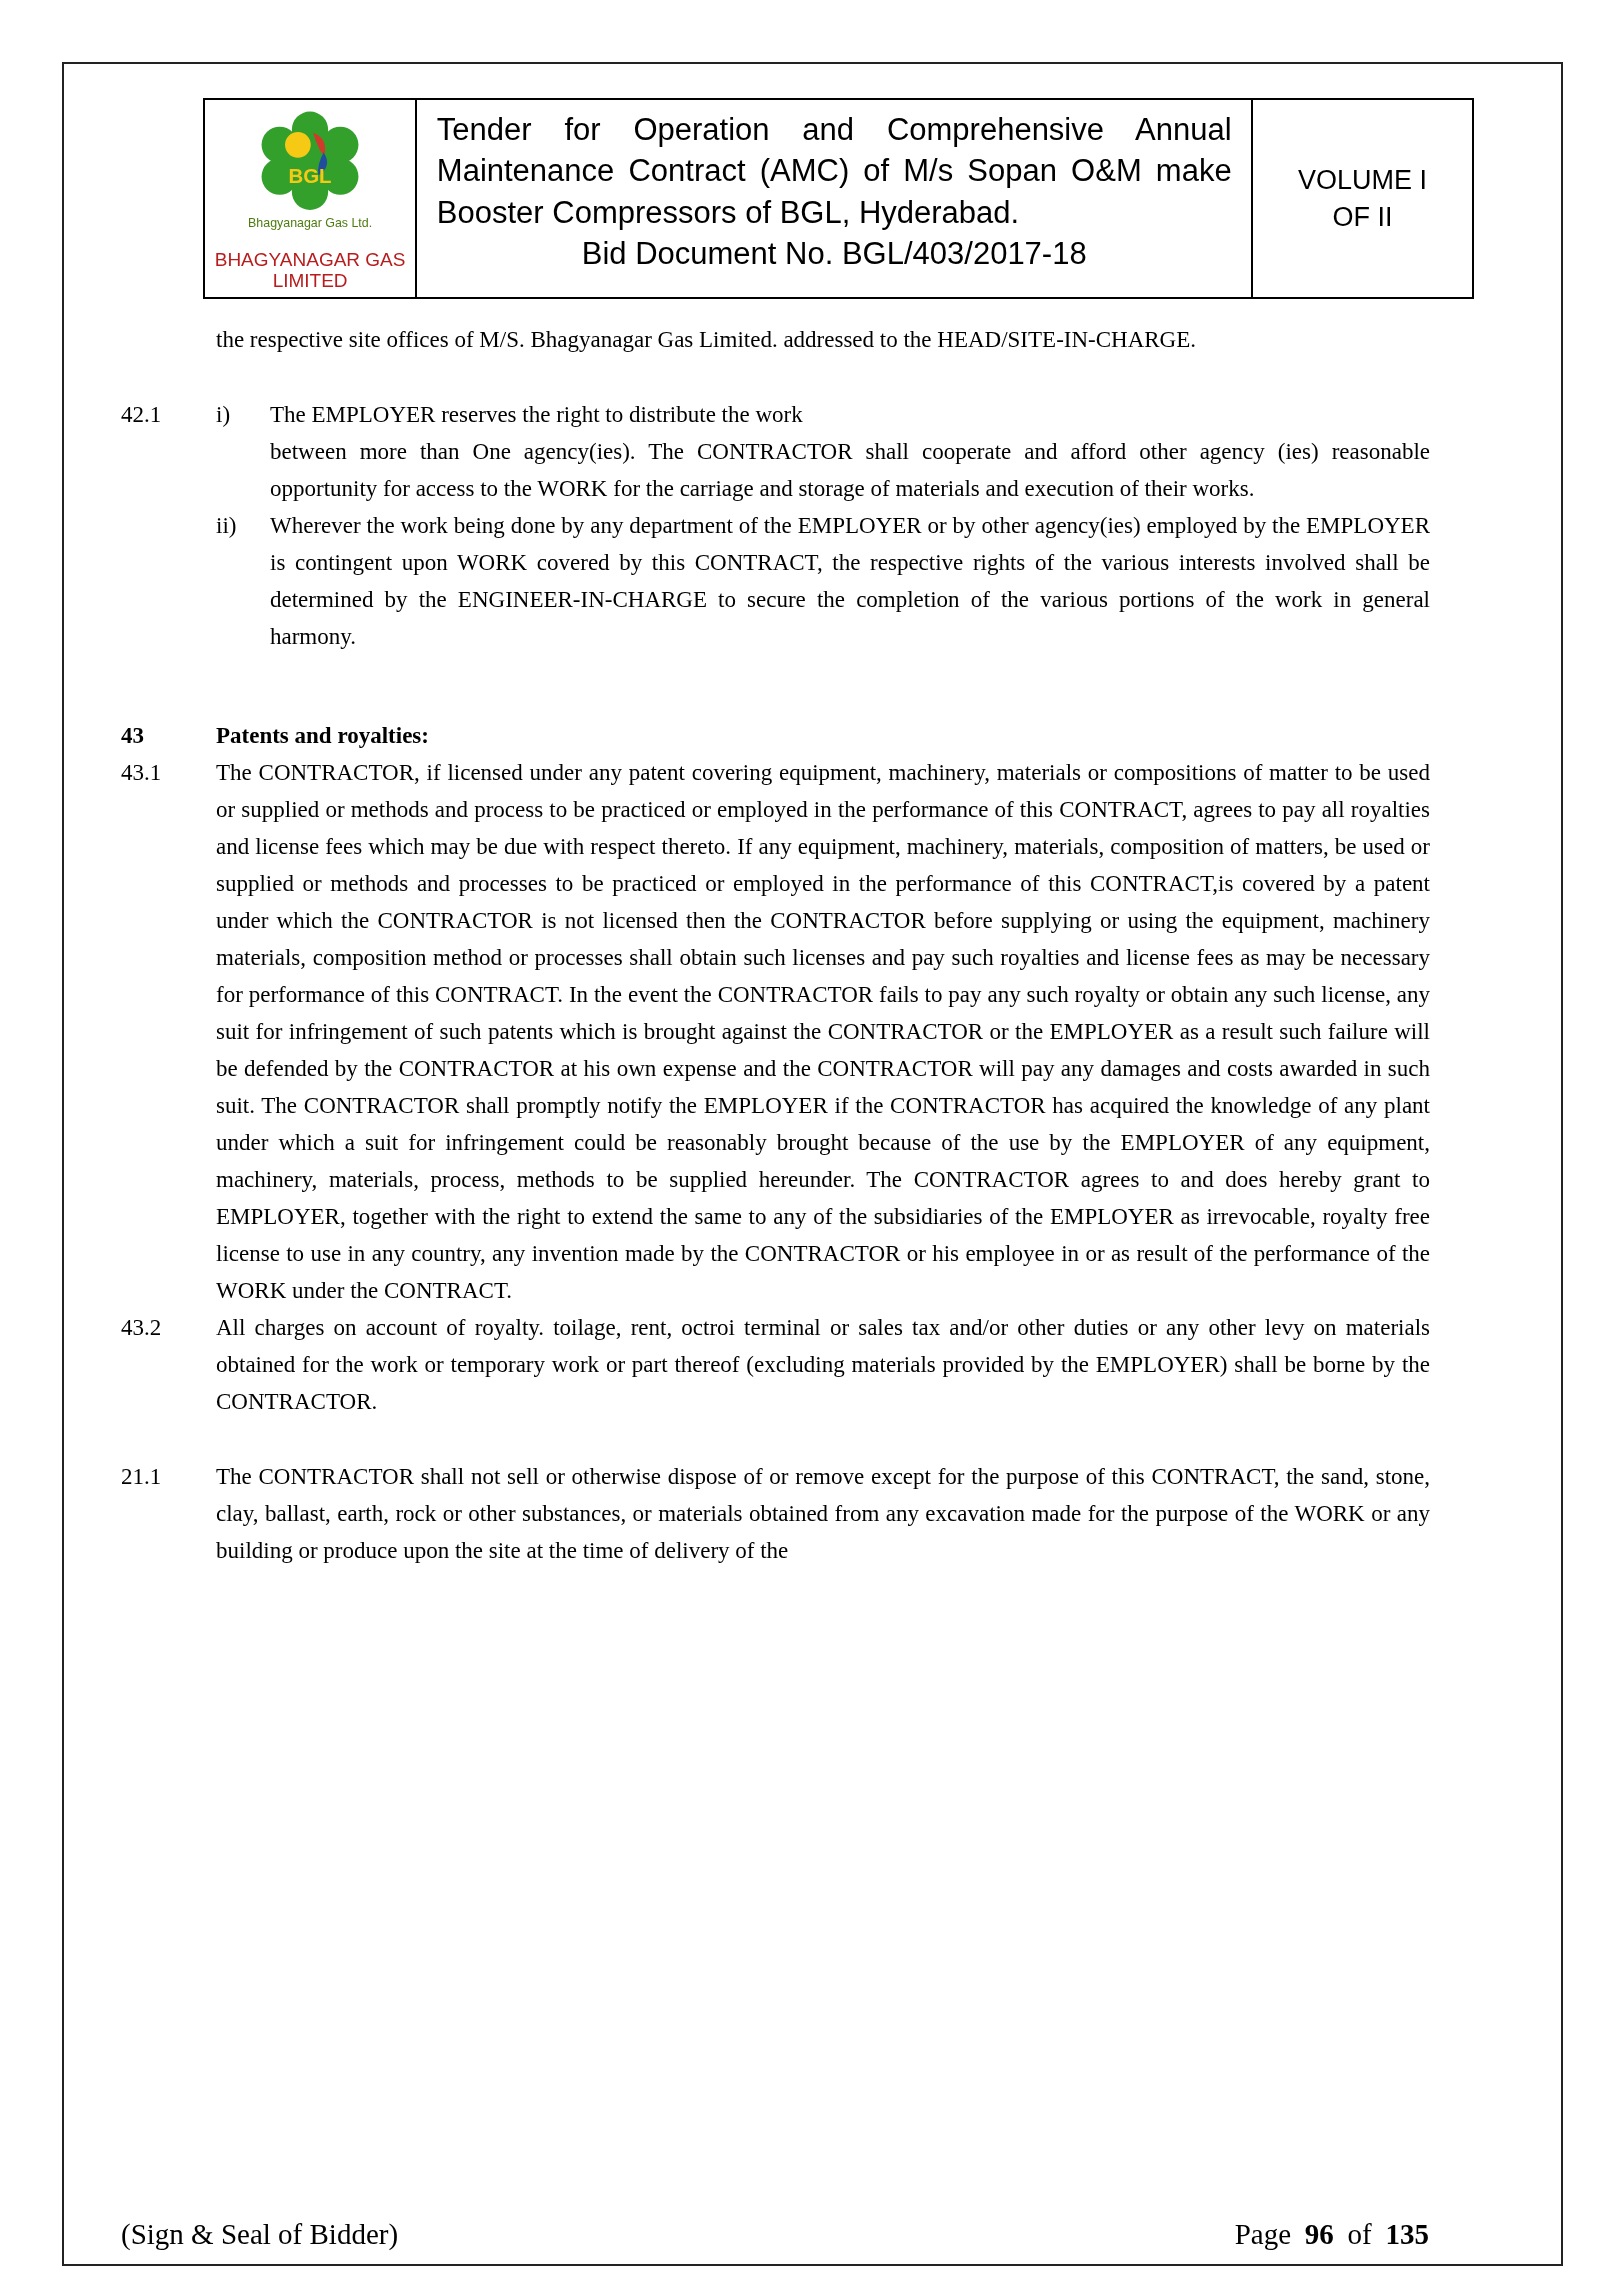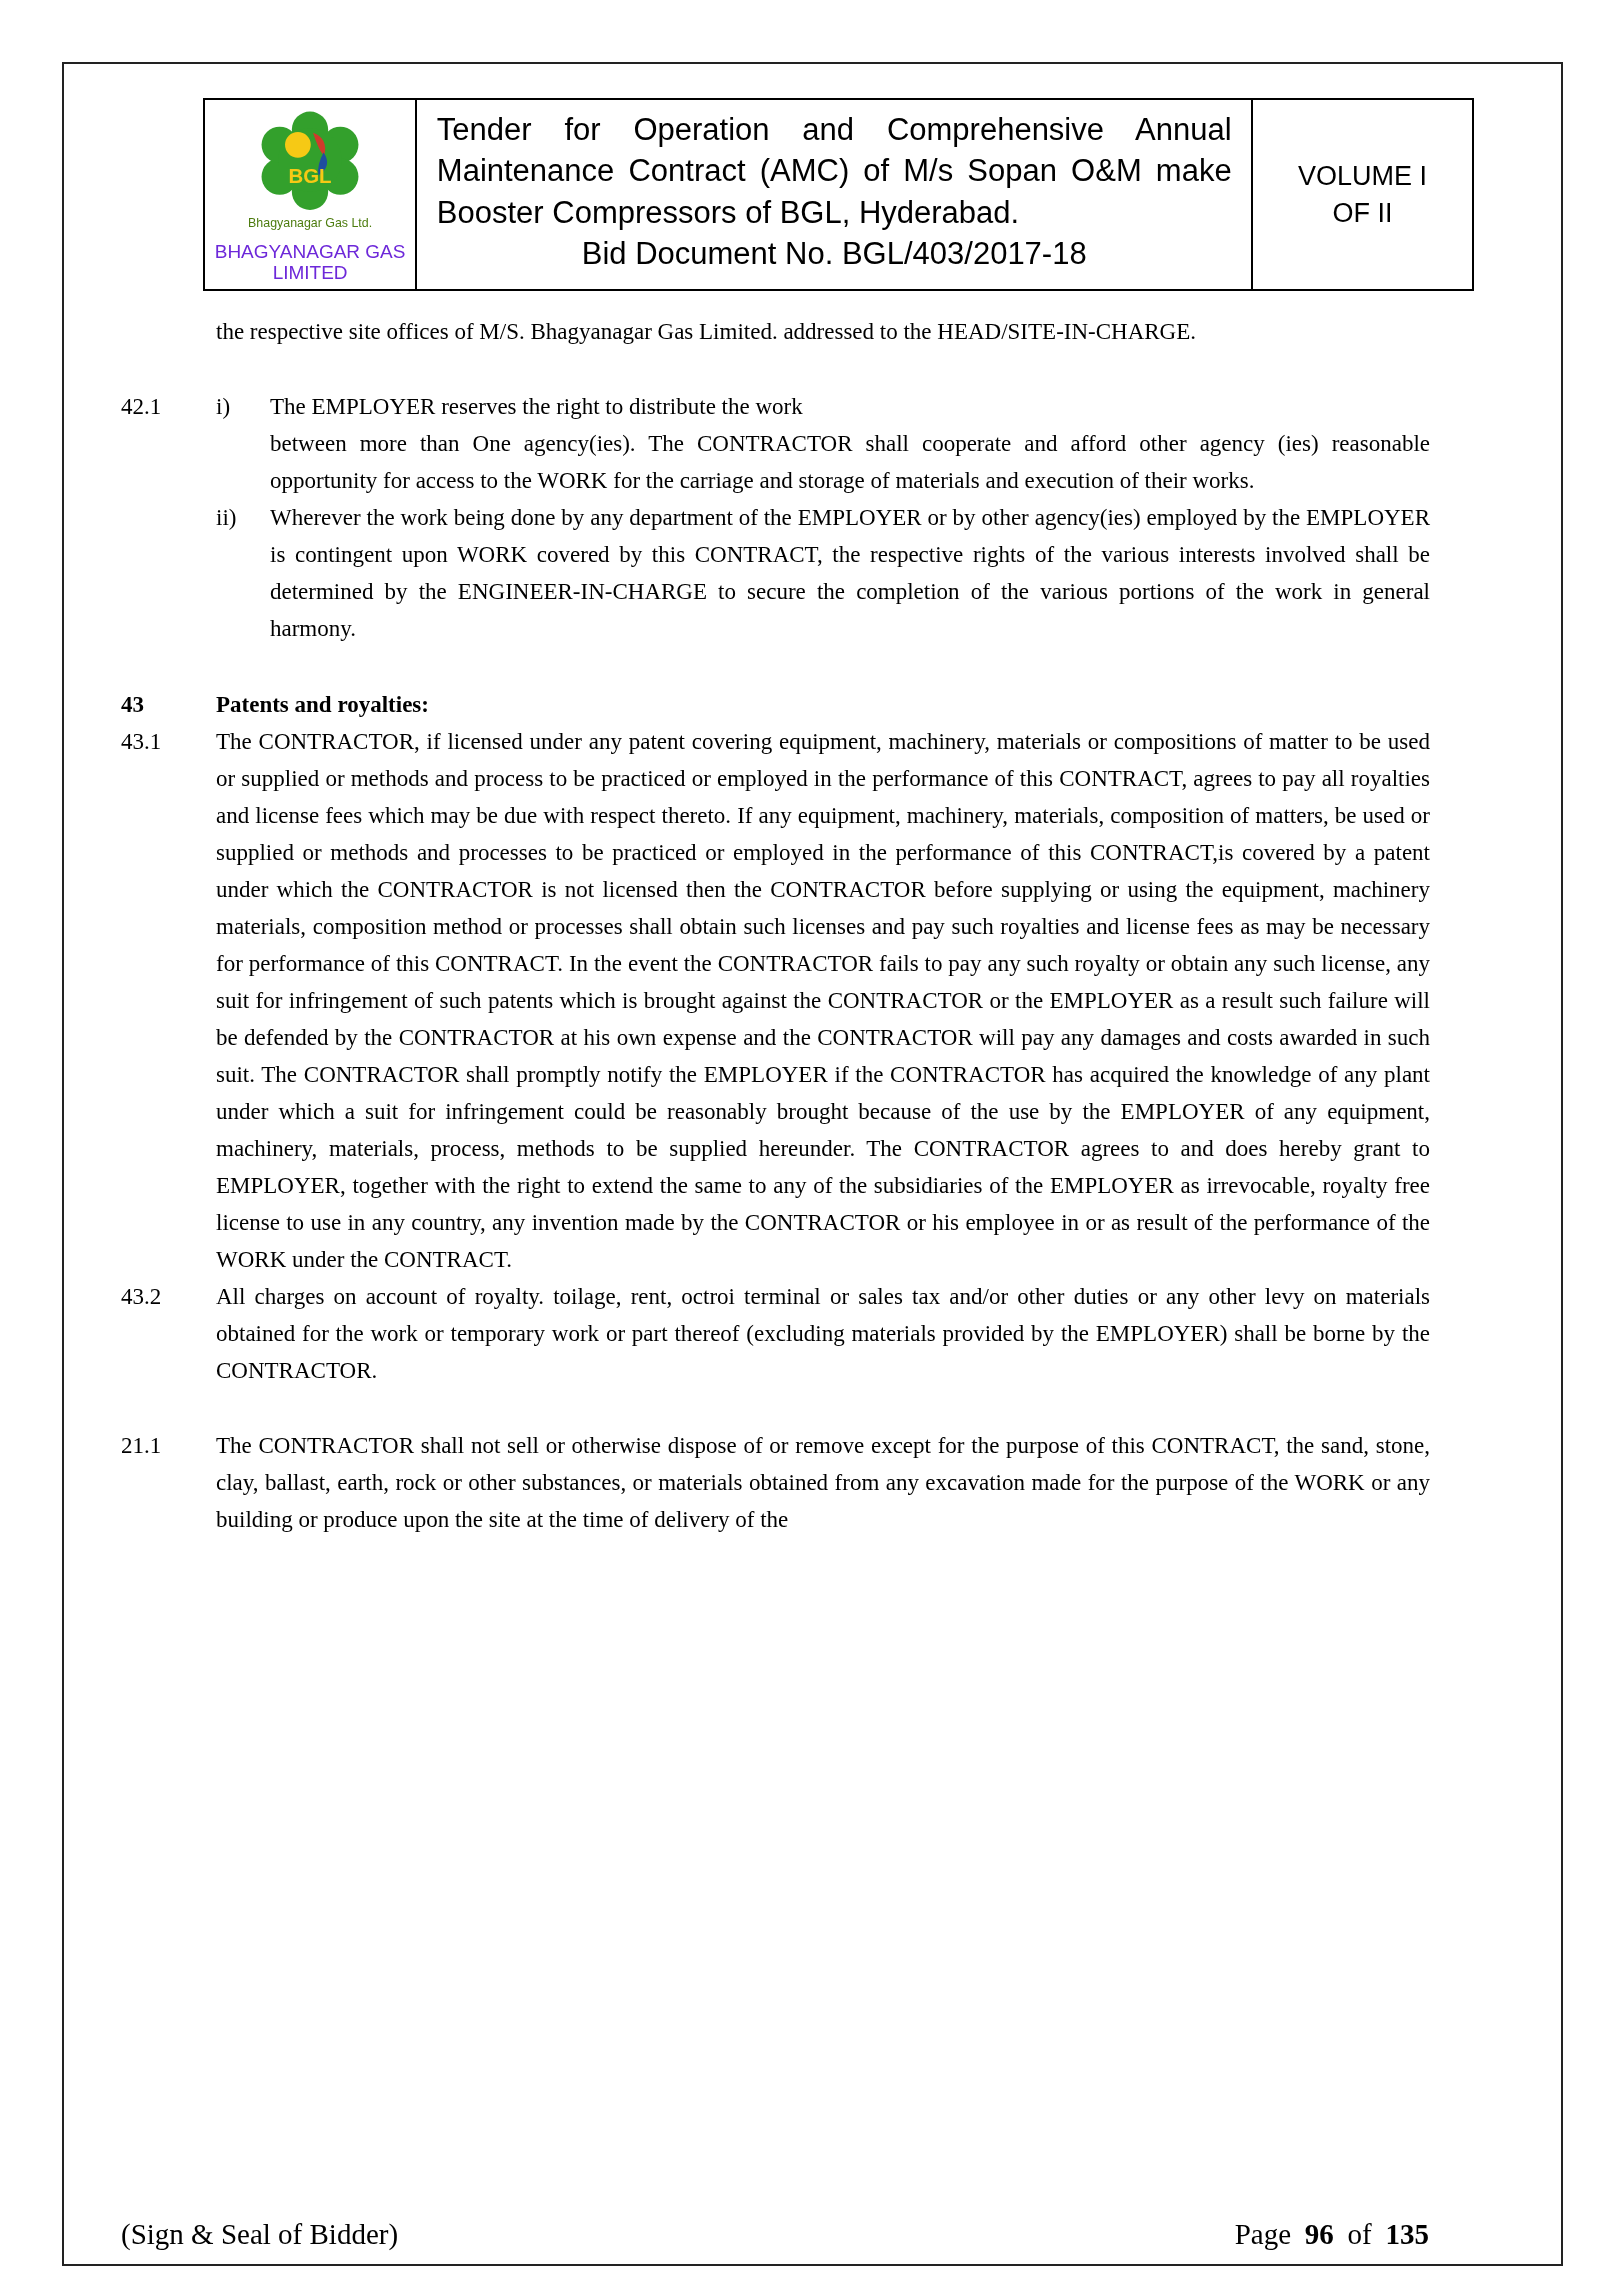--- a/index.html
+++ b/index.html
@@ -22,21 +22,21 @@
     border:2px solid #000;
     font-family:"Liberation Sans", sans-serif;
   }
   .cell { border-right:2px solid #000; }
   .cell:last-child { border-right:none; }
   .logo-cell {
     width:217px; display:flex; flex-direction:column; align-items:center;
     padding:6.5px 5.2px 5.2px 5.2px;
   }
   .logo-tagline { font-size:12.4px; color:#4d7c0f; margin-top:3px; }
-  .org-name { font-size:19px; color:#6d28d9; text-align:center; line-height:1.15; margin-top:11px; }
+  .org-name { font-size:19px; color:#b91c1c; text-align:center; line-height:1.15; margin-top:19px; }
   .title-cell {
     width:855px; padding:9.2px 19.6px 6.5px 19.6px;
     font-size:31px; line-height:1.33;
   }
   .title-text { text-align:justify; }
   .bid-doc { text-align:center; }
   .volume-cell {
     width:224px; display:flex; flex-direction:column;
     align-items:center; justify-content:center;
     font-size:27px; line-height:1.35;
@@ -115,21 +115,21 @@
     <span class="text">The EMPLOYER reserves the right to distribute the work
 between more than One agency(ies). The CONTRACTOR shall cooperate and afford other agency (ies) reasonable opportunity for access to the WORK for the carriage and storage of materials and execution of their works.</span>
   </div>
 
   <div class="bodytext row">
     <span class="num"></span>
     <span class="marker">ii)</span>
     <span class="text">Wherever the work being done by any department of the EMPLOYER or by other agency(ies) employed by the EMPLOYER is contingent upon WORK covered by this CONTRACT, the respective rights of the various interests involved shall be determined by the ENGINEER-IN-CHARGE to secure the completion of the various portions of the work in general harmony.</span>
   </div>
 
-  <div class="bodytext sec-head" style="margin-top:39px">
+  <div class="bodytext sec-head" style="margin-top:62px">
     <span class="num">43</span>
     <span>Patents and royalties:</span>
   </div>
 
   <div class="bodytext row">
     <span class="num">43.1</span>
     <span class="text">The CONTRACTOR, if licensed under any patent covering equipment, machinery, materials or compositions of matter to be used or supplied or methods and process to be practiced or employed in the performance of this CONTRACT, agrees to pay all royalties and license fees which may be due with respect thereto. If any equipment, machinery, materials, composition of matters, be used or supplied or methods and processes to be practiced or employed in the performance of this CONTRACT,is covered by a patent under which the CONTRACTOR is not licensed then the CONTRACTOR before supplying or using the equipment, machinery materials, composition method or processes shall obtain such licenses and pay such royalties and license fees as may be necessary for performance of this CONTRACT. In the event the CONTRACTOR fails to pay any such royalty or obtain any such license, any suit for infringement of such patents which is brought against the CONTRACTOR or the EMPLOYER as a result such failure will be defended by the CONTRACTOR at his own expense and the CONTRACTOR will pay any damages and costs awarded in such suit. The CONTRACTOR shall promptly notify the EMPLOYER if the CONTRACTOR has acquired the knowledge of any plant under which a suit for infringement could be reasonably brought because of the use by the EMPLOYER of any equipment, machinery, materials, process, methods to be supplied hereunder. The CONTRACTOR agrees to and does hereby grant to EMPLOYER, together with the right to extend the same to any of the subsidiaries of the EMPLOYER as irrevocable, royalty free license to use in any country, any invention made by the CONTRACTOR or his employee in or as result of the performance of the WORK under the CONTRACT.</span>
   </div>
 
   <div class="bodytext row">

